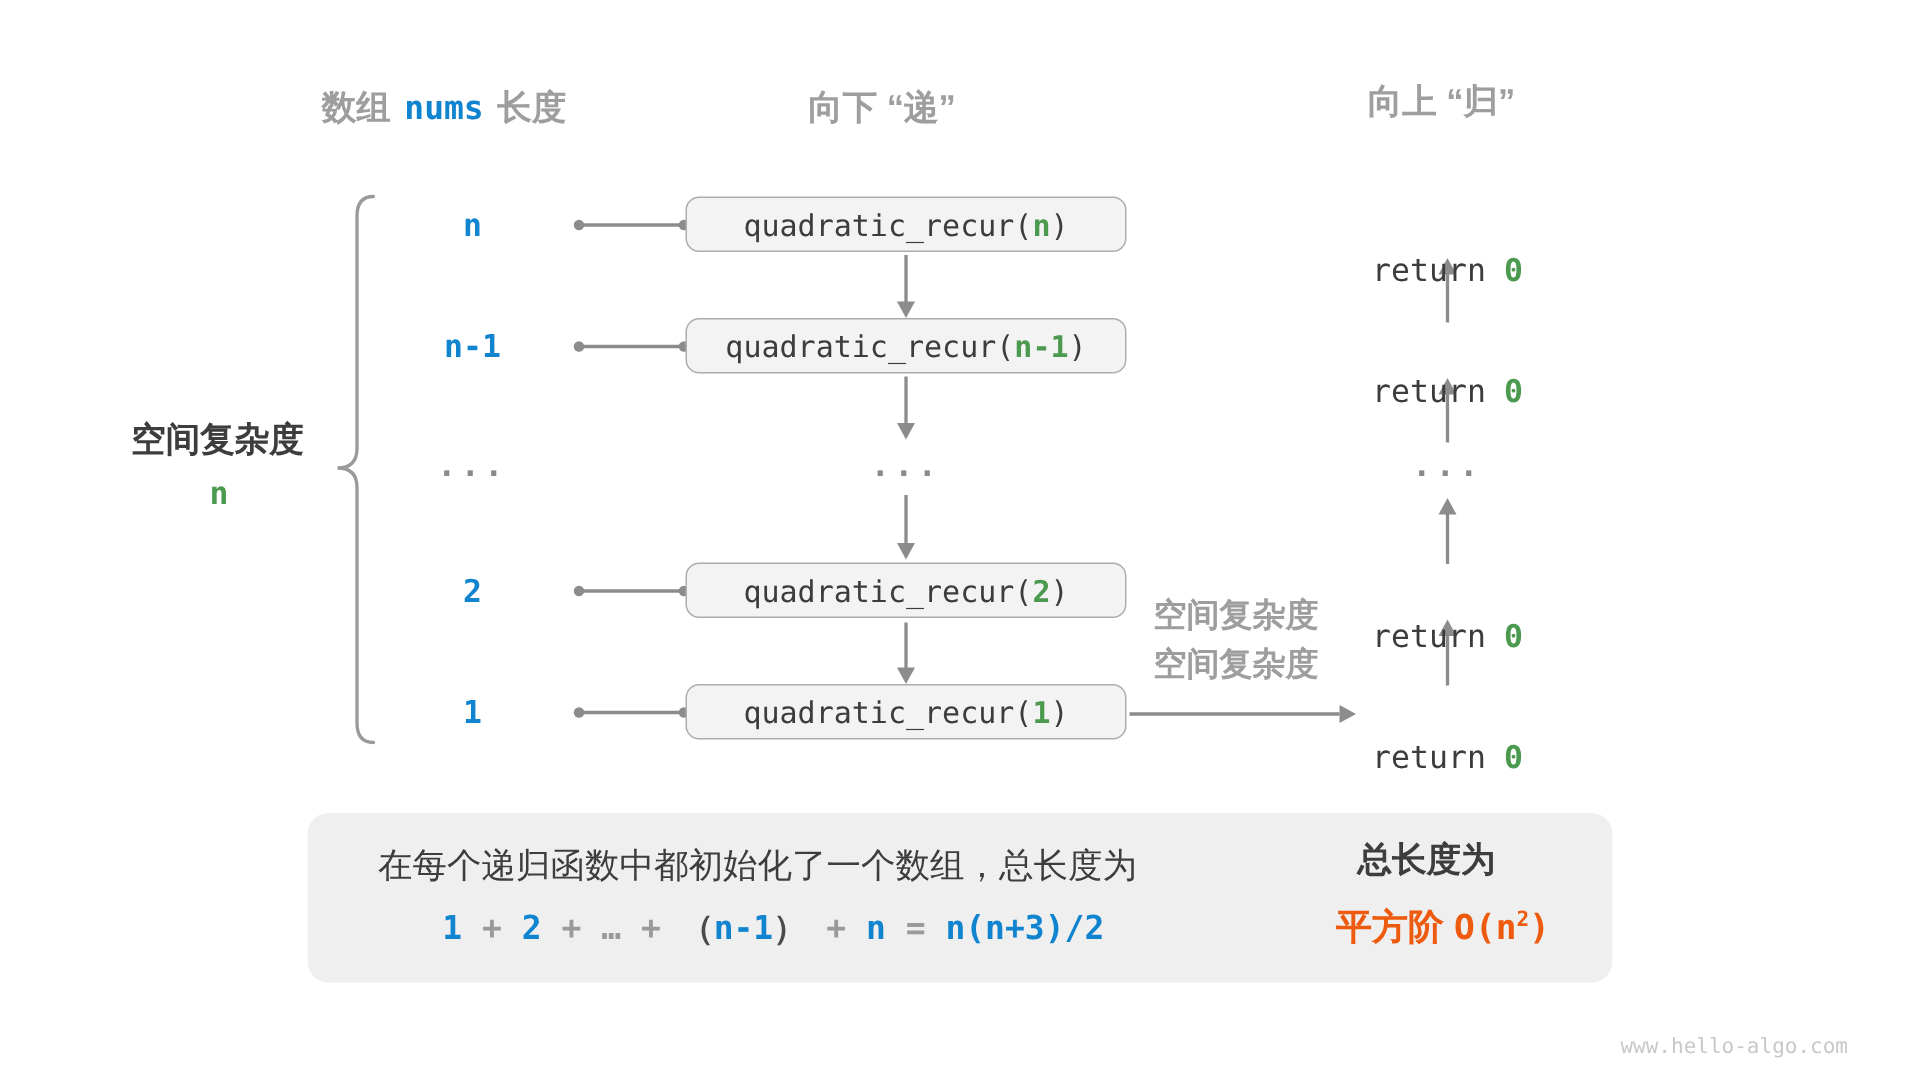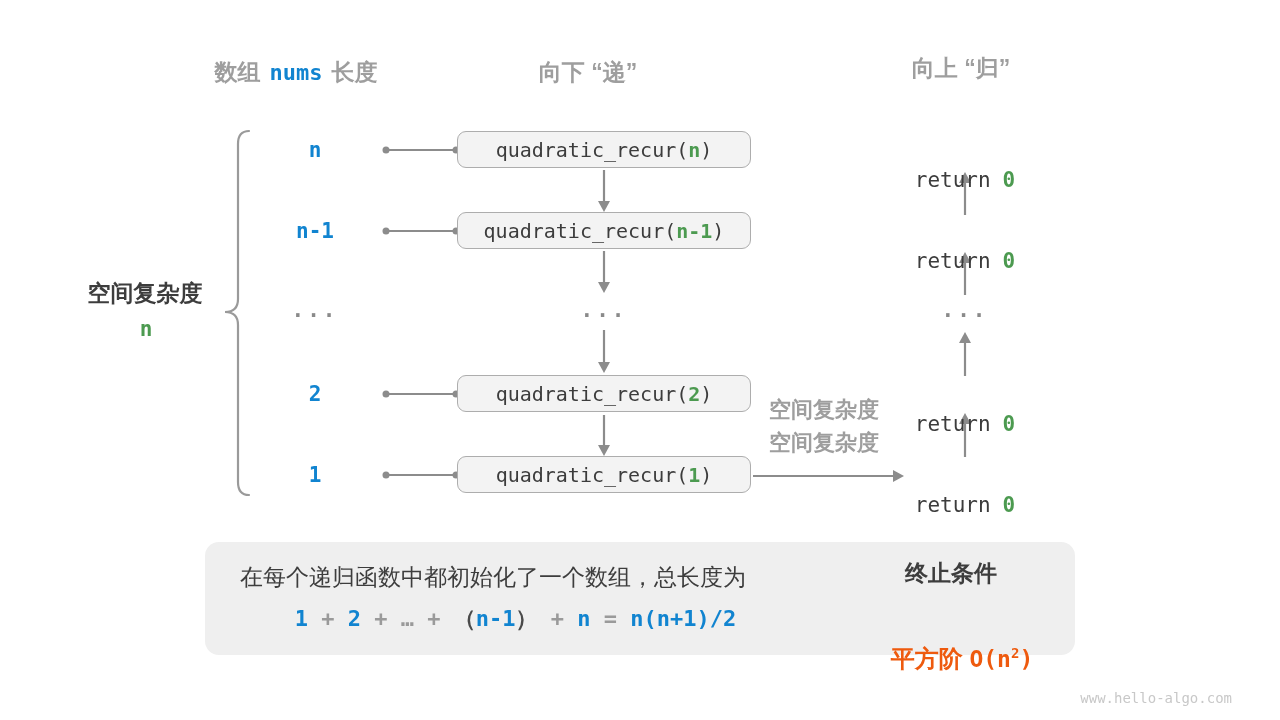--- a/index.html
+++ b/index.html
@@ -139,25 +139,25 @@
     <span>return</span><span class="ret-val">0</span>
   </div>
   <div class="center ret" style="left:965px;top:475px;">
     <span>return</span><span class="ret-val">0</span>
   </div>
 
   <div class="center note" style="left:824px;top:410px;">空间复杂度</div>
   <div class="center note" style="left:824px;top:443px;">空间复杂度</div>
 
   <div class="summary-box"></div>
-  <div class="center desc" style="left:493px;top:577px;">在每个递归函数中都初始化了一个数组，总长度为</div>
+  <div class="center desc" style="left:505px;top:577px;">在每个递归函数中都初始化了一个数组，总长度为</div>
   <div class="center formula" style="left:489px;top:619px;">
-    <span class="f-blue">1</span><span class="f-gray"> + </span><span class="f-blue">2</span><span class="f-gray"> + </span><span class="f-gray">…</span><span class="f-gray"> + </span><span class="f-dark">（</span><span class="f-blue">n-1</span><span class="f-dark">）</span><span class="f-gray"> + </span><span class="f-blue">n</span><span class="f-gray"> = </span><span class="f-blue">n(n+1)/2</span>
+    <span class="f-blue">1</span><span class="f-gray"> + </span><span class="f-blue">2</span><span class="f-gray"> + </span><span class="f-gray">…</span><span class="f-gray"> + </span><span class="f-dark">（</span><span class="f-blue">n-1</span><span class="f-dark">）</span><span class="f-gray"> + </span><span class="f-blue">n</span><span class="f-gray"> = </span><span class="f-blue">n(n+3)/2</span>
   </div>
-  <div class="center cx-label" style="left:951px;top:573px;">终止条件</div>
-  <div class="center cx-value" style="left:962px;top:618px;margin-top:41px;">
+  <div class="center cx-label" style="left:951px;top:573px;">总长度为</div>
+  <div class="center cx-value" style="left:962px;top:618px;">
     <span>平方阶</span>
     <span class="mono"><span>O(n</span><sup>2</sup><span>)</span></span>
   </div>
 
   <div class="abs watermark" style="right:48px;top:690px;">www.hello-algo.com</div>
 
 </div>
 
 </body></html>

